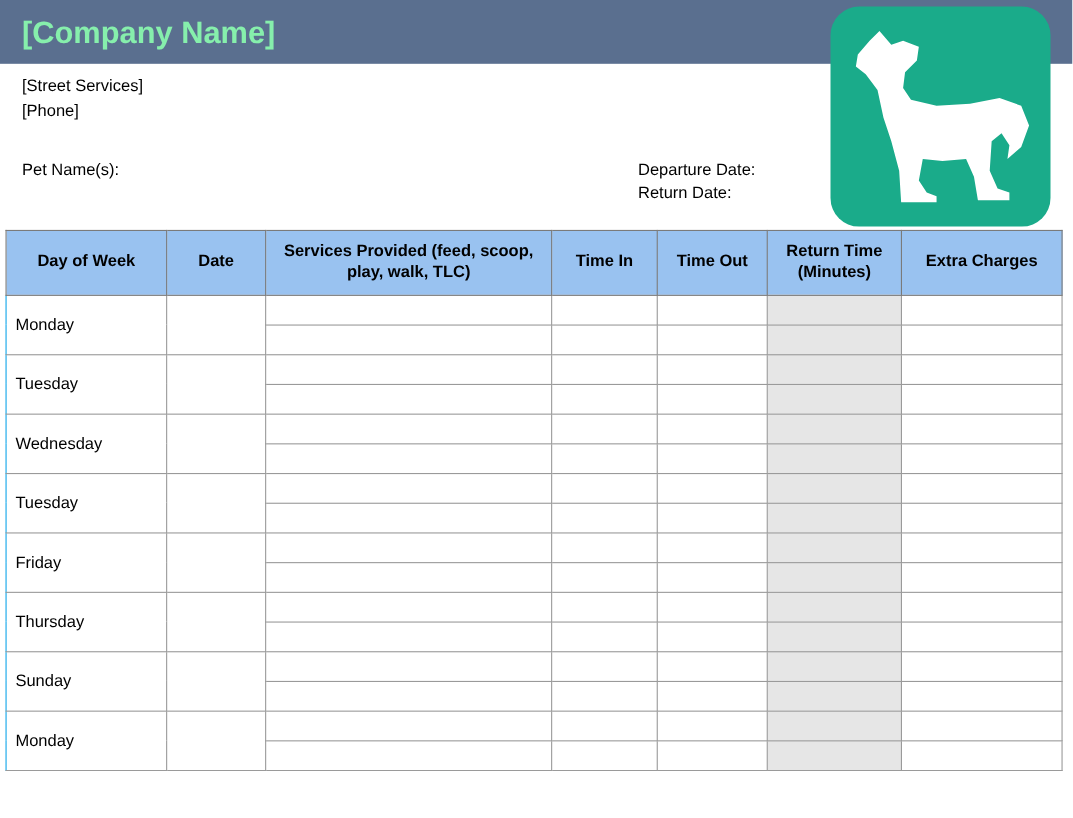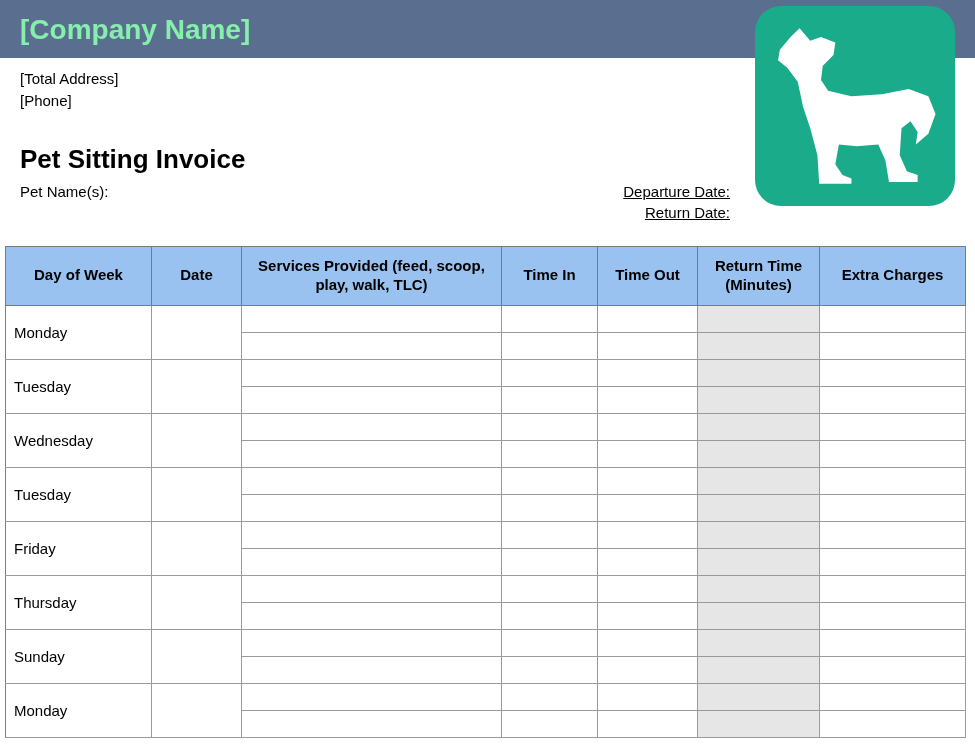--- a/index.html
+++ b/index.html
@@ -46,21 +46,21 @@
     margin: 0 0 6px 0;
   }
   .meta-row {
     display: flex;
     font-size: 15px;
     line-height: 1.45;
   }
   .meta-left { width: 540px; }
   .meta-right { flex: 1; }
   .meta-right div { text-align: left; padding-left: 20px;}
-  .meta-right .lbl { display:inline-block; width:150px; text-align:right;text-decoration:underline;}
+  .meta-right .lbl { display:inline-block; width:150px; text-align:left;}
   table.invoice {
     border-collapse: collapse;
     width: 960px;
     margin: 14px 0 0 5px;
     table-layout: fixed;
   }
   table.invoice th {
     background: #99c2f0;
     border: 1px solid #7a7a7a;
     font-size: 15px;
@@ -141,26 +141,25 @@
         L 42 96
         L 36 68
         L 24 52
         L 14 44
         L 16 32
         Z"></path>
     </svg>
   </div>
 
   <div class="address-block">
-    <div>[Total Address]</div>
+    <div>[Street Services]</div>
     <div>[Phone]</div>
   </div>
 
   <div class="title-block">
-    <div class="doc-title">Pet Sitting Invoice</div>
     <div class="meta-row">
       <div class="meta-left">
         <div>Pet Name(s):</div>
       </div>
       <div class="meta-right">
         <div><span class="lbl">Departure Date:</span></div>
         <div><span class="lbl">Return Date:</span></div>
       </div>
     </div>
   </div>

